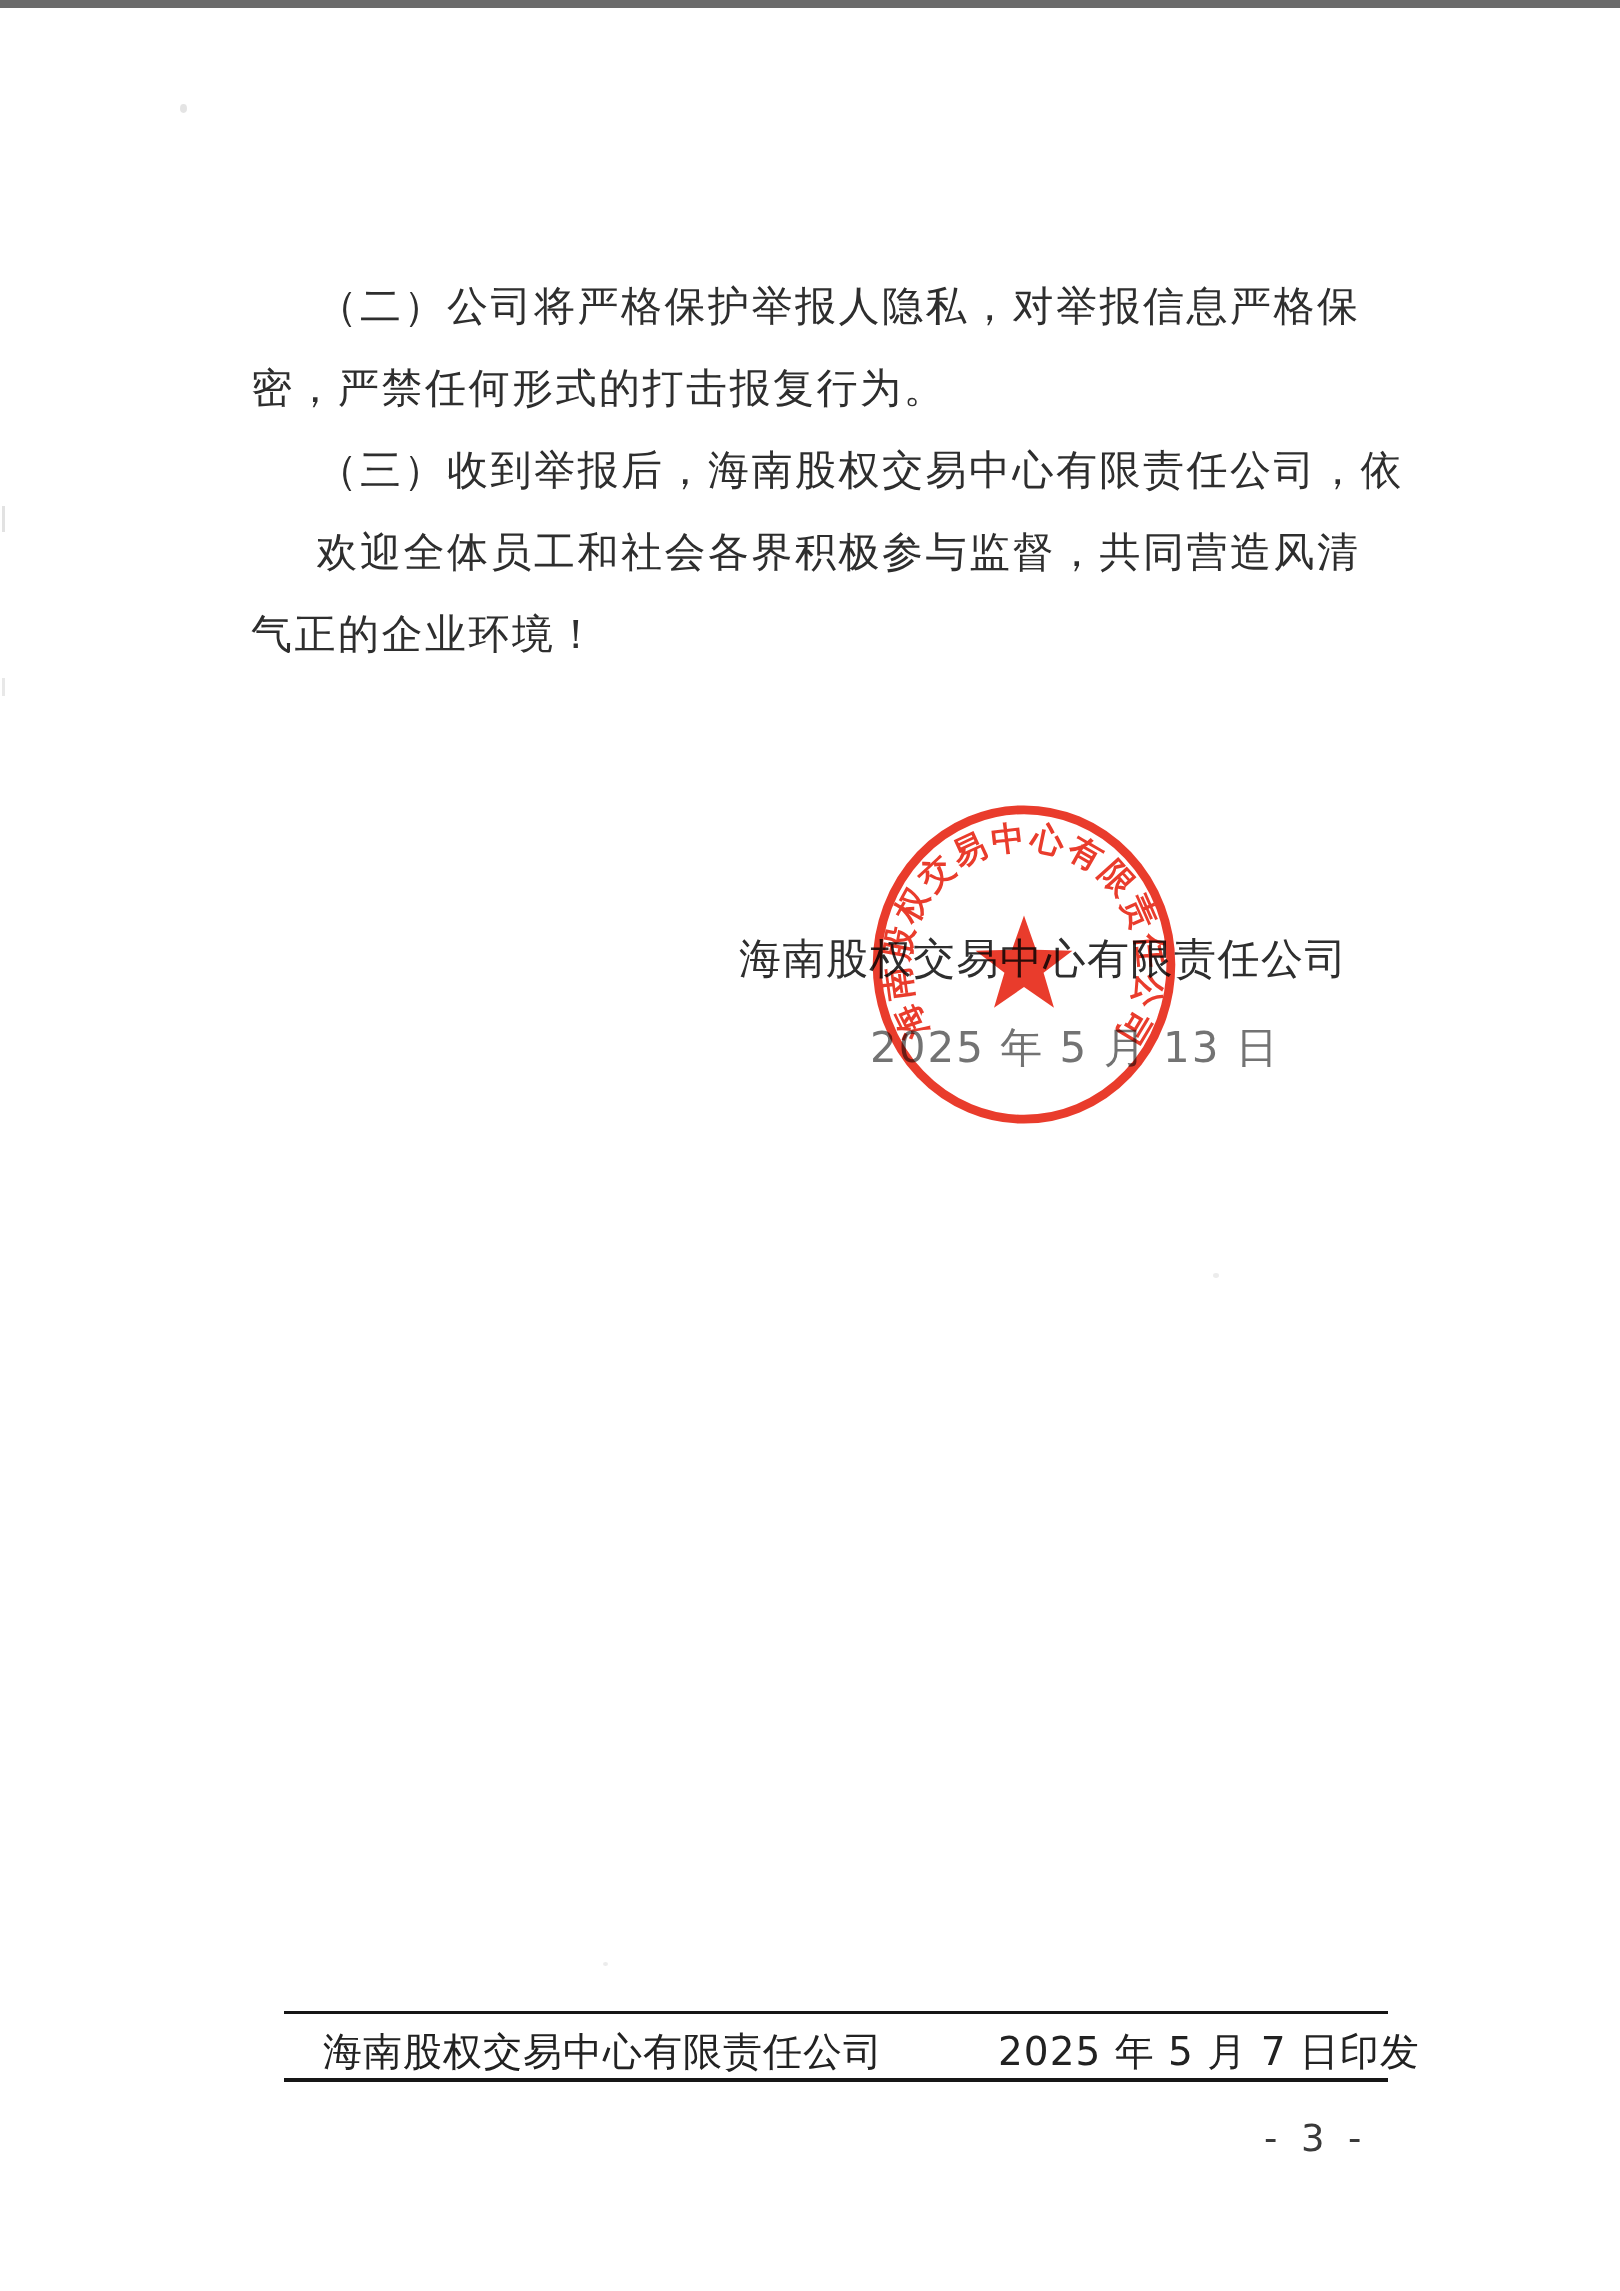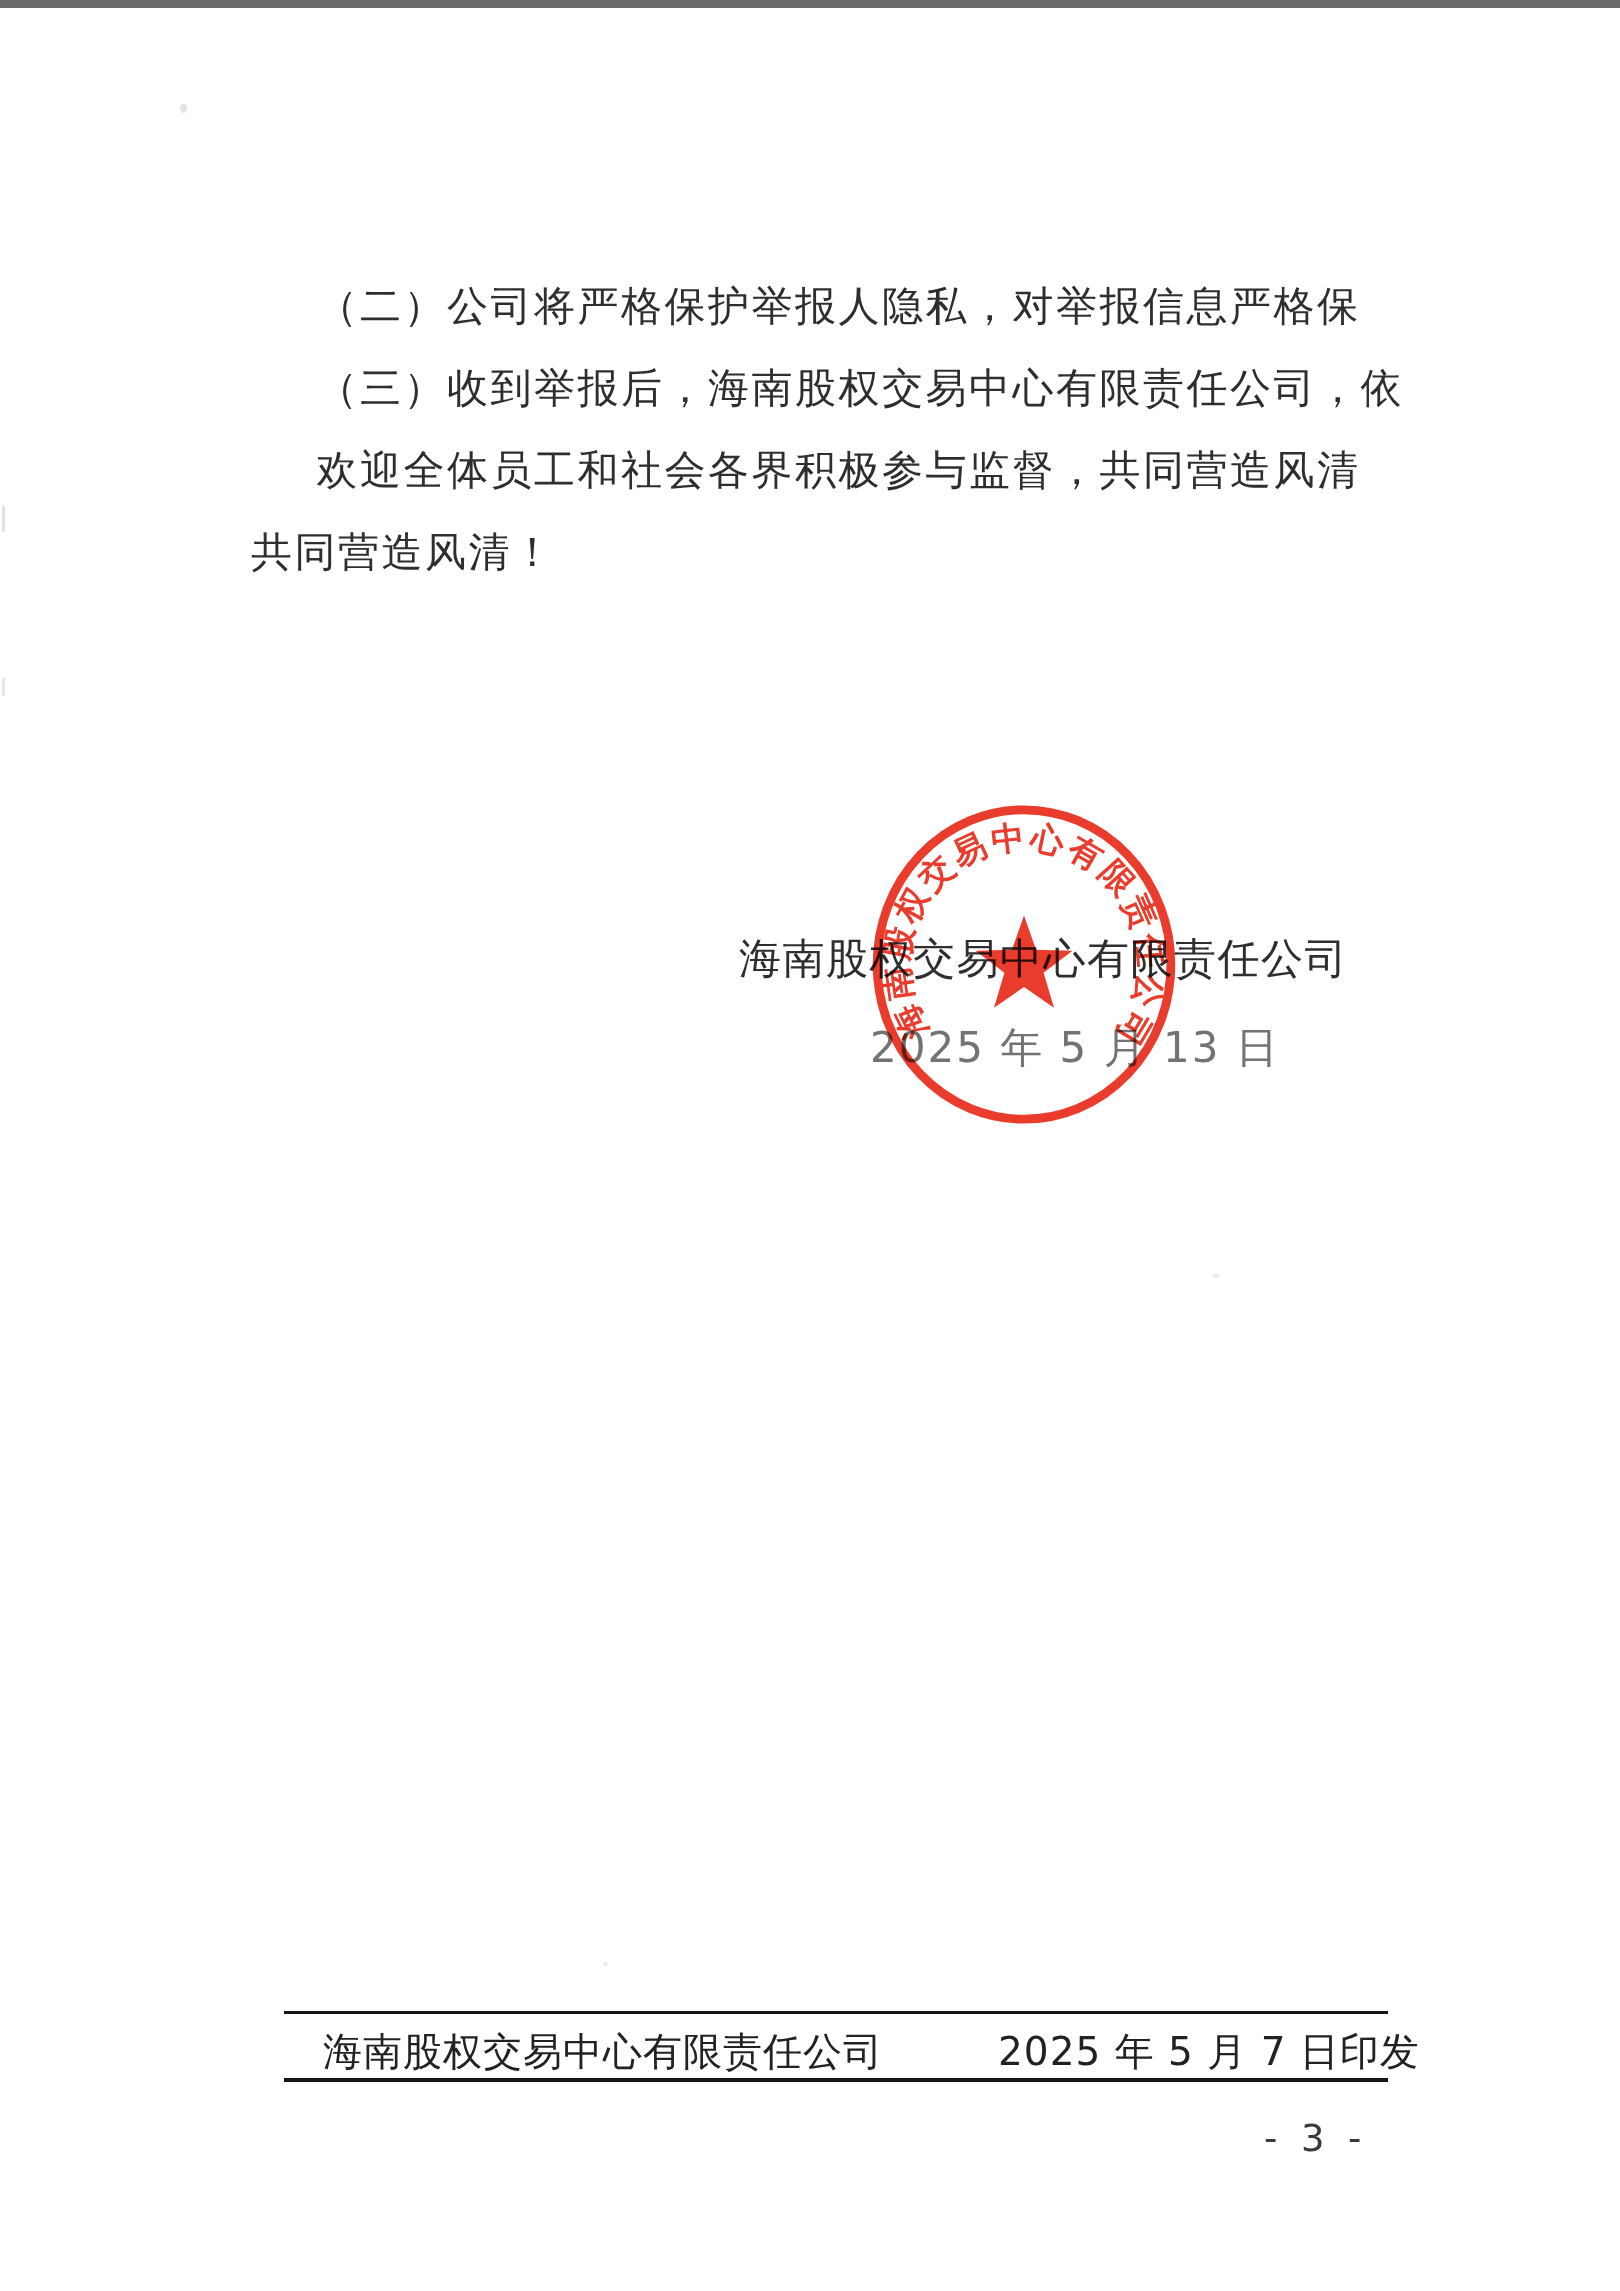--- a/index.html
+++ b/index.html
@@ -106,23 +106,24 @@
 <div class="page">
 
   <div class="speck s1"></div>
   <div class="speck s2"></div>
   <div class="speck s3"></div>
   <div class="edge-mark e1"></div>
   <div class="edge-mark e2"></div>
 
   <div class="doc-body">
     <div class="doc-line indent">（二）公司将严格保护举报人隐私，对举报信息严格保</div>
+    <div class="doc-line">密，严禁任何形式的打击报复行为。</div>
     <div class="doc-line indent">（三）收到举报后，海南股权交易中心有限责任公司，依</div>
     <div class="doc-line indent">欢迎全体员工和社会各界积极参与监督，共同营造风清</div>
-    <div class="doc-line">共同营造风清！</div>
+    <div class="doc-line">气正的企业环境！</div>
   </div>
 
   <div class="signature-company">海南股权交易中心有限责任公司</div>
   <div class="signature-date">2025 年 5 月 13 日</div>
 
   <svg class="seal" viewBox="0 0 322 336" xmlns="http://www.w3.org/2000/svg">
     <ellipse cx="161" cy="168" rx="150" ry="158" fill="none" stroke="#e82d1c" stroke-width="9"></ellipse>
     <polygon fill="#e82d1c" points="161,118 173.3,153 210.5,153.9 181,176.5 191.6,212.1 161,191 130.4,212.1 141,176.5 111.5,153.9 148.7,153"></polygon>
     <path id="sealTextPath" d="M 64.3 235.7 A 118 118 0 0 1 161 50 A 118 118 0 0 1 257.7 235.7" fill="none"></path>
     <text font-size="34" fill="#e82d1c" letter-spacing="3.5" font-family="DejaVu Sans, sans-serif" font-weight="bold">

